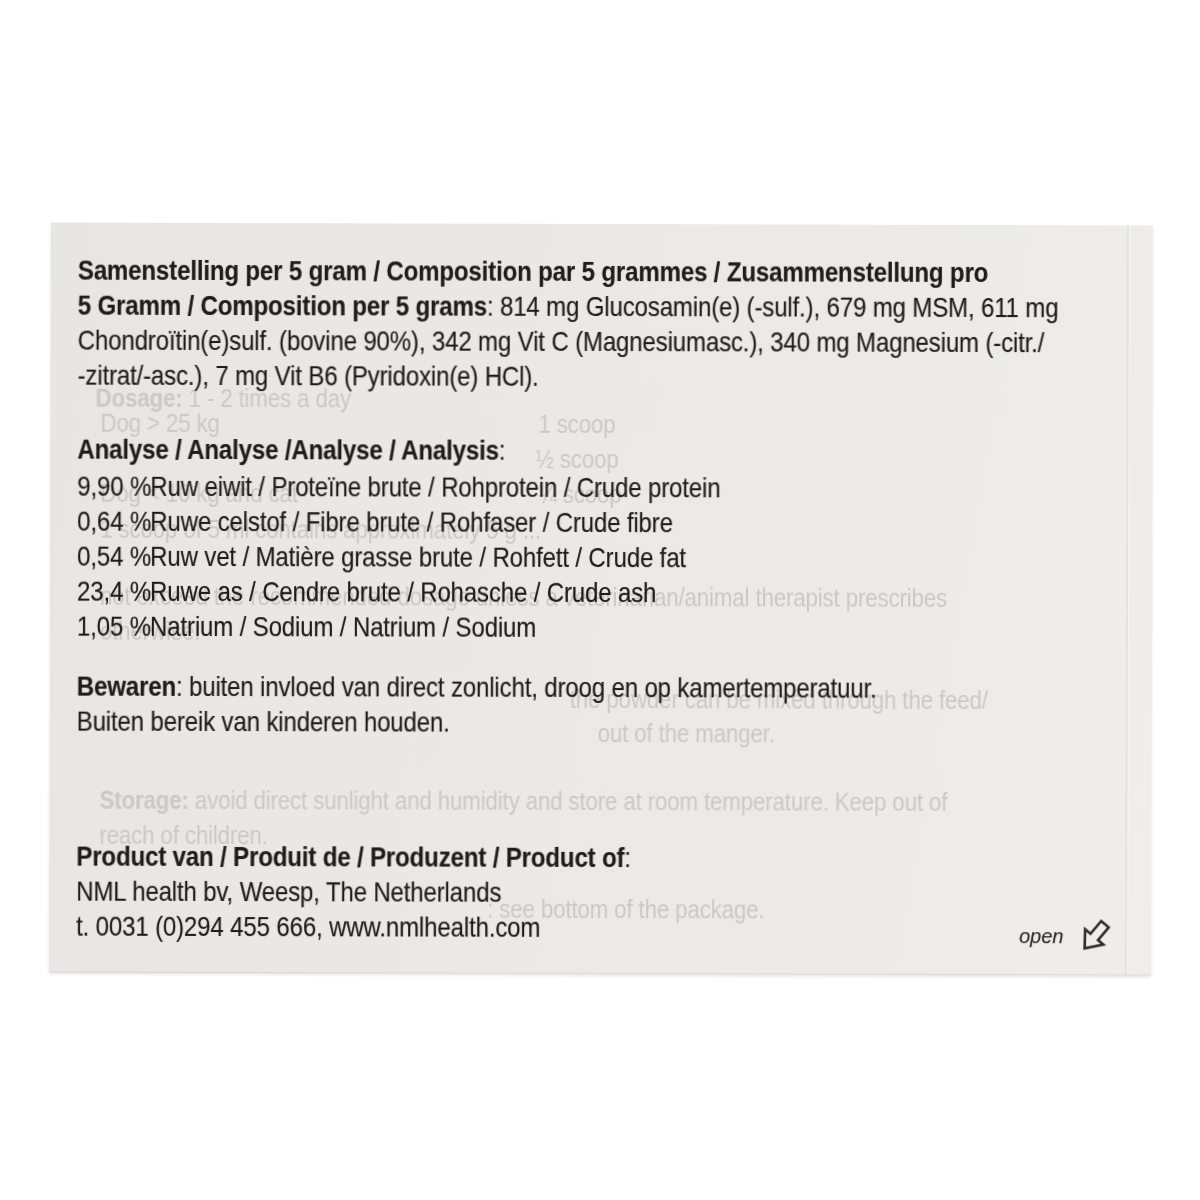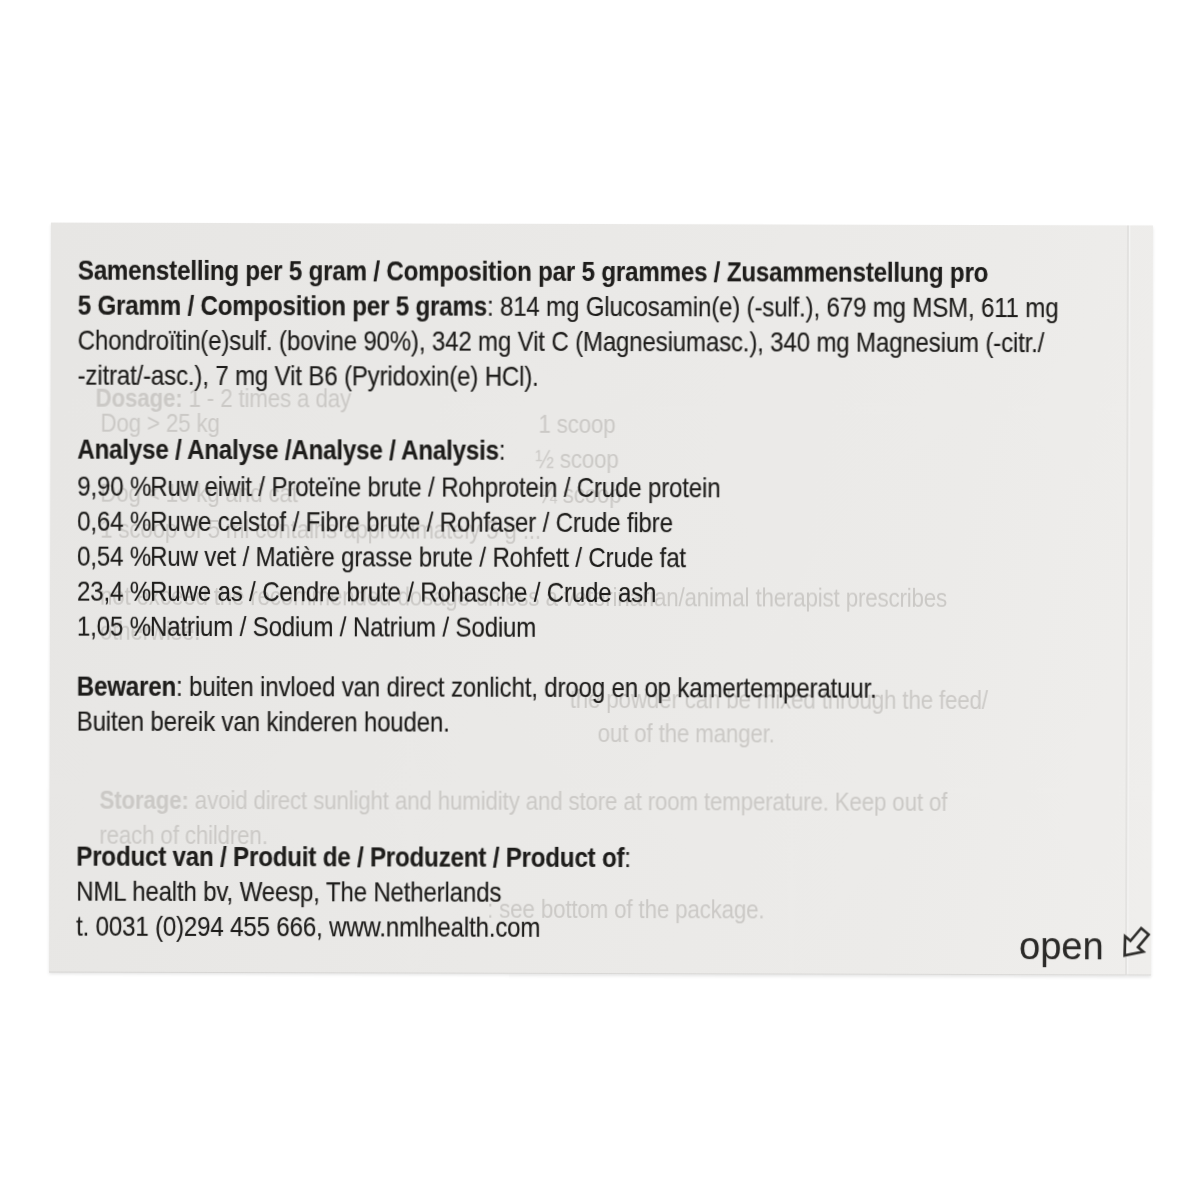--- a/index.html
+++ b/index.html
@@ -14,22 +14,22 @@
   .crease{position:absolute;left:1076px;top:0;width:2px;height:100%;
           background:rgba(0,0,0,0.045);box-shadow:1px 0 2px rgba(255,255,255,0.6);}
   .txt{position:absolute;color:#1e1d1b;font-size:28px;line-height:35px;white-space:nowrap;
        transform:scaleX(0.86);transform-origin:0 0;letter-spacing:-0.2px;
        text-shadow:0 0 1px rgba(45,44,42,0.35);z-index:2;}
   .txt b{font-weight:bold;letter-spacing:-0.2px;}
   .ghost{position:absolute;color:#cbc9c6;font-size:26px;line-height:34px;white-space:nowrap;
          transform:scaleX(0.86);transform-origin:0 0;z-index:1;letter-spacing:-0.2px;}
   .ghost b{font-weight:bold;}
   .an-row .val{display:inline-block;width:85px;}
-  .open-tab{position:absolute;left:970px;top:700px;display:flex;align-items:flex-end;gap:8px;
-            color:#2b2a28;font-size:38px;z-index:2;text-shadow:0 0 1px rgba(45,44,42,0.3);}
+  .open-tab{position:absolute;left:970px;top:700px;display:flex;align-items:flex-start;gap:8px;
+            color:#2b2a28;font-size:20px;z-index:2;text-shadow:0 0 1px rgba(45,44,42,0.3);font-style:italic;}
   .open-tab svg{display:block;margin-top:-10px;}
 </style>
 </head>
 <body>
 
 <div class="page">
   <div class="label">
 
     <div class="ghost" style="left:45px;top:158px;"><b>Dosage:</b><span> 1 - 2 times a day</span></div>
     <div class="ghost" style="left:50px;top:183px;">Dog &gt; 25 kg</div>

